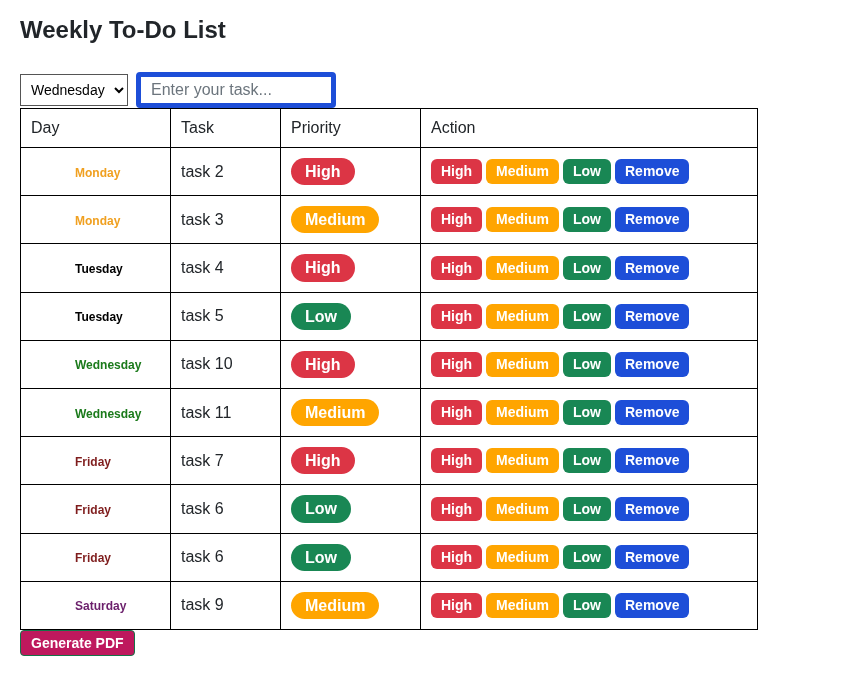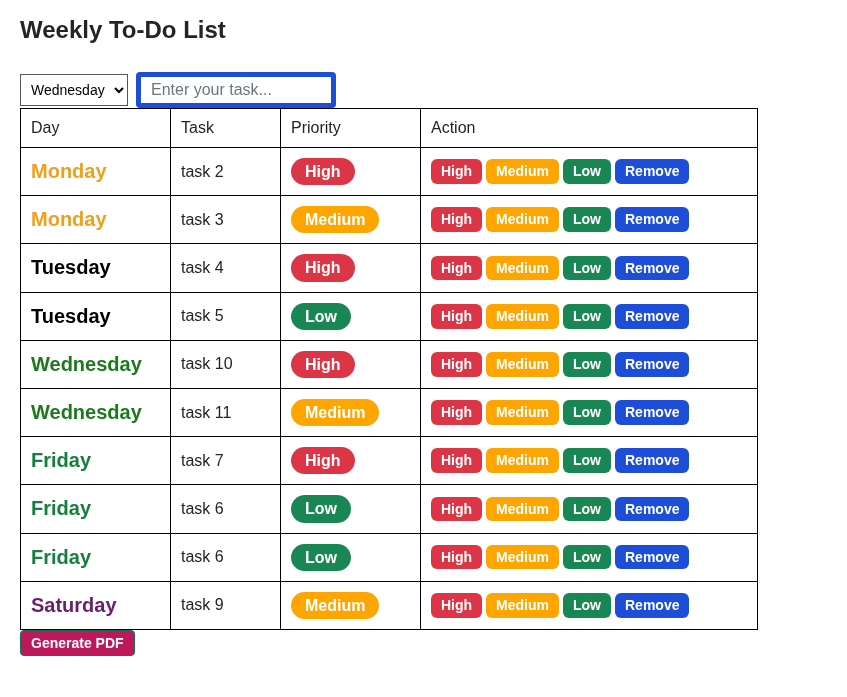--- a/index.html
+++ b/index.html
@@ -61,25 +61,25 @@
       vertical-align: middle;
     }
     th {
       font-weight: 400;
       font-size: 16px;
     }
     .col-day { width: 150px; }
     .col-task { width: 110px; }
     .col-priority { width: 140px; }
     .col-action { }
-    .day-label { font-weight: 700; font-size: 20px; }
+    .day-label { font-weight: 700; font-size: 12px; margin-left: 44px; }
     .day-monday { color: #f0a020; }
     .day-tuesday { color: #000000; }
     .day-wednesday { color: #1b7a1b; }
-    .day-friday { color: #15803d; }
+    .day-friday { color: #7f1d1d; }
     .day-saturday { color: #6b1f6b; }
     .badge {
       display: inline-block;
       color: #fff;
       font-weight: 700;
       border-radius: 16px;
       padding: 4px 14px;
       font-size: 16px;
       line-height: 1.2;
     }

